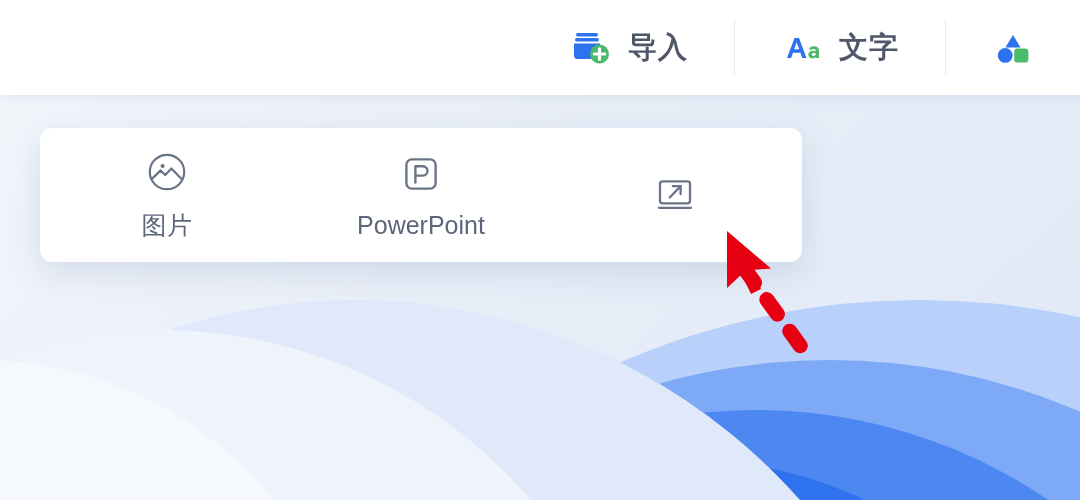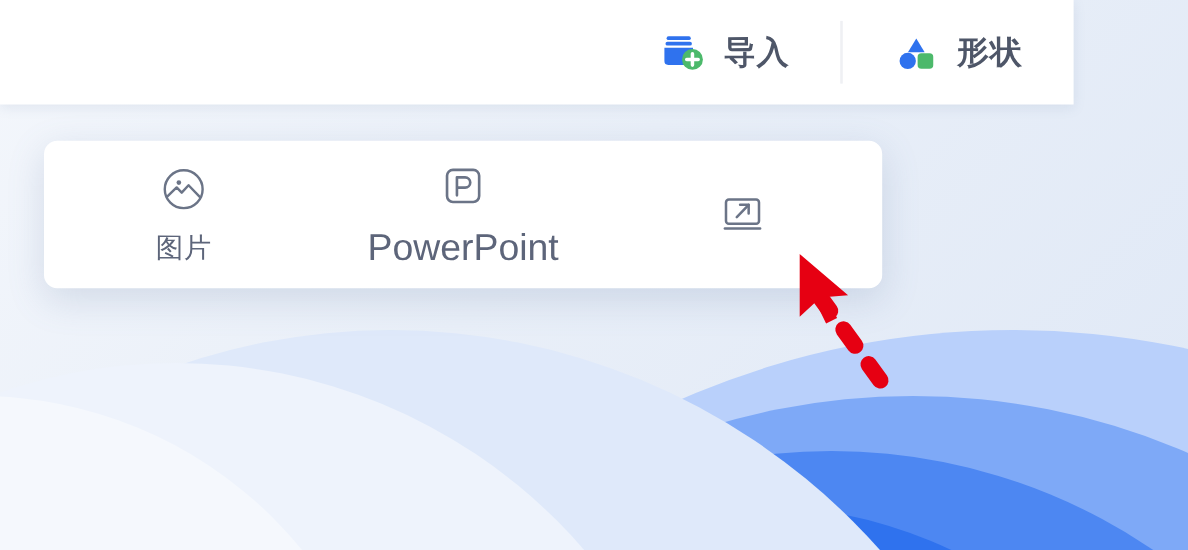--- a/index.html
+++ b/index.html
@@ -69,21 +69,21 @@
     width: 760px; height: 760px;
     left: -400px; top: 360px;
     border-radius: 50%;
     background: #f5f8fd;
   }
 
   
   .toolbar {
     position: absolute;
     left: 0; top: 0;
-    width: 976px;
+    width: 1080px;
     height: 95px;
     background: #ffffff;
     display: flex;
     align-items: center;
     justify-content: flex-end;
     box-shadow: 0 3px 10px rgba(110, 130, 165, 0.13);
     z-index: 30;
   }
   .tool-item {
     display: flex;
@@ -146,21 +146,21 @@
     display: flex;
     align-items: center;
     justify-content: center;
   }
   .panel-label {
     font-size: 25px;
     color: #5d657a;
     letter-spacing: 0.5px;
     white-space: nowrap;
   }
-  .panel-label.latin { font-size: 34px; letter-spacing: 0; }
+  .panel-label.latin { font-size: 25px; letter-spacing: 0; }
 
   
   .pointer-layer {
     position: absolute;
     inset: 0;
     z-index: 40;
     pointer-events: none;
   }
 </style>
 </head>
@@ -188,32 +188,40 @@
           <path d="M4 16.5h26v12a3.5 3.5 0 0 1-3.5 3.5h-19A3.5 3.5 0 0 1 4 28.5z" fill="#2f72ee"></path>
           <circle cx="29.5" cy="27" r="9.5" fill="#4cb96b"></circle>
           <path d="M29.5 21.8v10.4M24.3 27h10.4" stroke="#ffffff" stroke-width="3.2" stroke-linecap="round"></path>
         </svg>
       </span>
       <span class="tool-label">导入</span>
     </div>
 
     <div class="divider"></div>
 
+    <div class="tool-item">
+      <span class="tool-icon">
+        <svg width="42" height="42" viewBox="0 0 42 42">
+          <path d="M6 31 L13.5 11 L18 11 L25.5 31 L21.2 31 L19.4 25.8 L12 25.8 L10.2 31 Z M13.2 22.2 L18.2 22.2 L15.7 15.2 Z" fill="#2f72ee"></path>
+          <path d="M33 19.3c-2.2 0-3.9.8-4.9 1.9l1.5 2.2c.8-.8 1.8-1.3 2.9-1.3 1.4 0 2.2.6 2.2 1.7v.5c-.7-.3-1.7-.5-2.8-.5-2.6 0-4.6 1.4-4.6 3.8 0 2.3 1.8 3.8 4.2 3.8 1.4 0 2.5-.5 3.2-1.3V31H38v-7.3c0-2.8-1.8-4.4-5-4.4zm-.5 9.6c-1.1 0-1.8-.5-1.8-1.4 0-.9.8-1.5 2-1.5.8 0 1.6.2 2 .4v1.1c-.4.9-1.3 1.4-2.2 1.4z" fill="#4cb96b"></path>
+        </svg>
+      </span>
+      <span class="tool-label">文字</span>
+    </div>
 
     <div class="divider"></div>
 
     <div class="tool-item">
       <span class="tool-icon">
         <svg width="42" height="42" viewBox="0 0 42 42">
           <path d="M21 8 L28.6 20.4 L13.4 20.4 Z" fill="#2f72ee"></path>
           <circle cx="13.2" cy="28.4" r="7.4" fill="#2f72ee"></circle>
           <rect x="22.2" y="21.4" width="14.2" height="14.2" rx="3.4" fill="#4cb96b"></rect>
         </svg>
       </span>
-      <span class="tool-label">形状</span>
     </div>
 
   </div>
 
   <div class="panel">
 
     <div class="panel-item">
       <span class="panel-icon">
         <svg width="46" height="46" viewBox="0 0 46 46">
           <circle cx="23" cy="23" r="17.2" fill="none" stroke="#6b7487" stroke-width="2.2"></circle>

